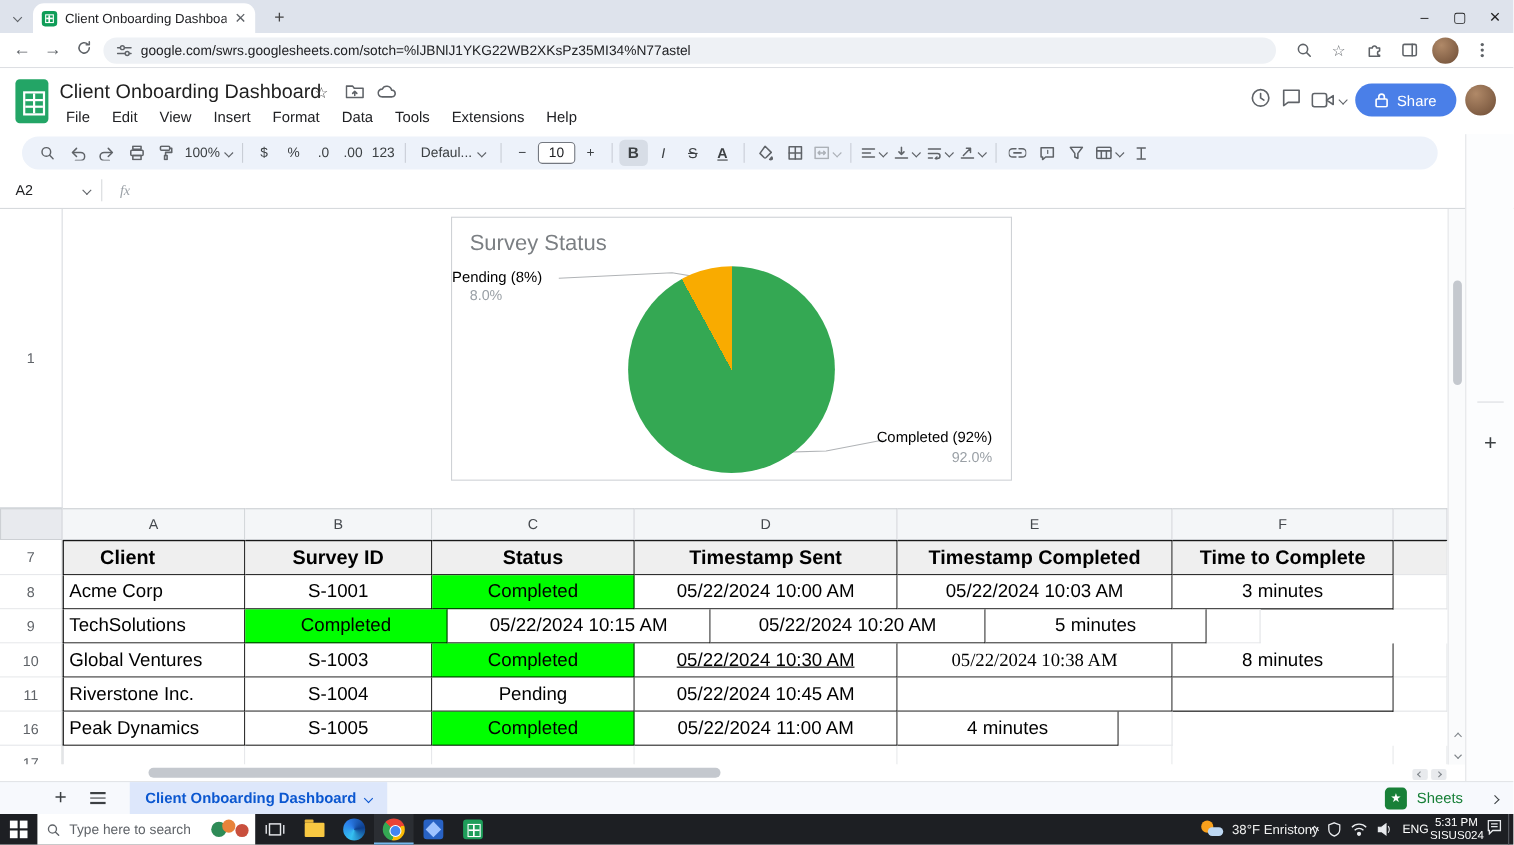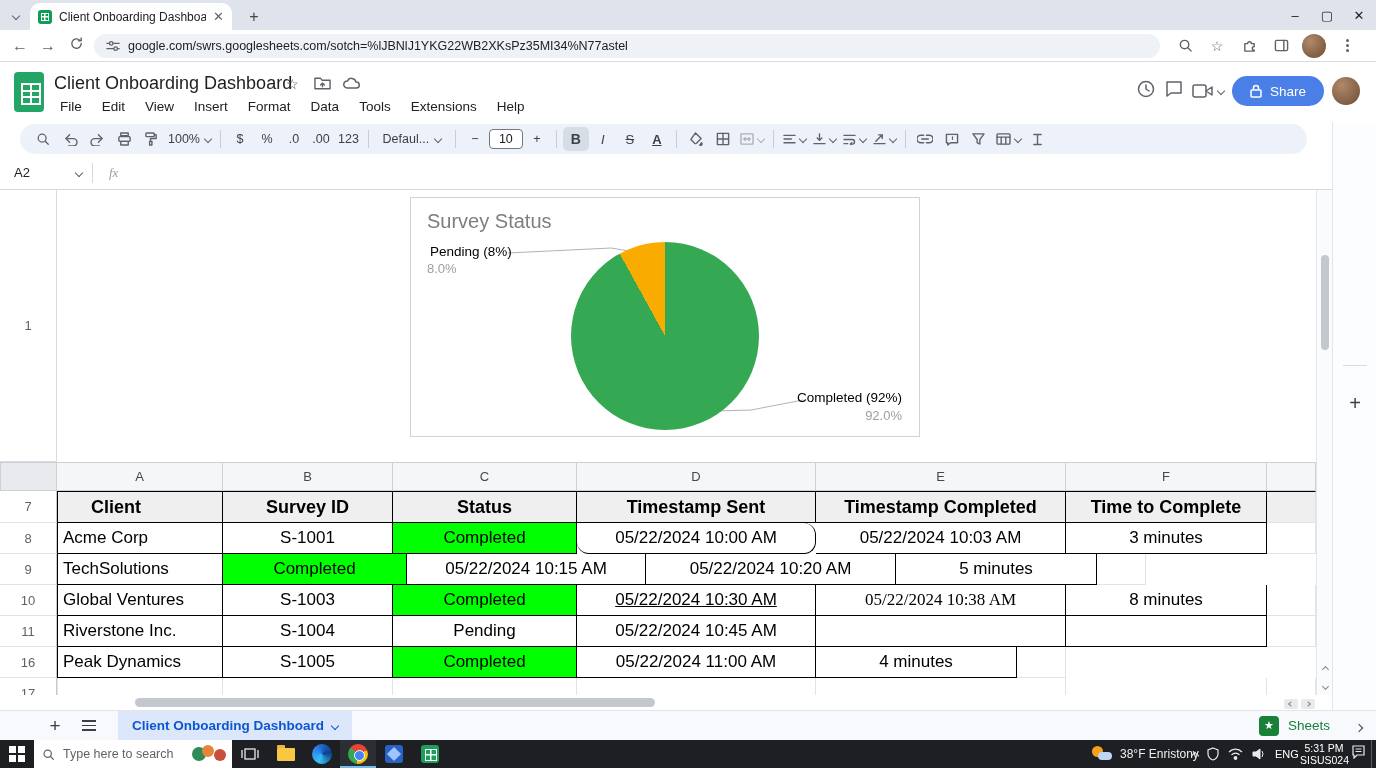--- a/index.html
+++ b/index.html
@@ -65,21 +65,21 @@
   #fbar-div { width:1px; height:20px; background:#d7dadd; }
   #fx { font-style:italic; color:#9aa0a6; font-size:13px; margin-left:16px; font-family:"Liberation Serif", serif; }
 
   
   #chart-rowhdr { left:0; top:190px; width:57px; height:272px; border-right:1px solid #d9dce0; border-bottom:1px solid #d9dce0; display:flex; align-items:center; justify-content:center; color:#5f6368; font-size:13px; background:#fff; }
   #chartbox { left:410px; top:197px; width:510px; height:240px; background:#fff; border:1px solid #cfd2d6; }
   #chart-title { position:absolute; left:16px; top:12px; font-size:20px; color:#7b7f83; }
   #pie { position:absolute; left:160px; top:44px; width:188px; height:188px; border-radius:50%; }
   .callout-label { position:absolute; font-size:13.5px; color:#000; }
   .callout-pct { position:absolute; font-size:13px; color:#9aa0a6; }
-  #co-pending-label { left:19px; top:46px; }
+  #co-pending-label { left:0; top:46px; }
   #co-pending-pct { left:16px; top:63px; }
   #co-completed-label { right:17px; top:192px; }
   #co-completed-pct { right:17px; top:210px; }
   #callout-svg { position:absolute; left:0; top:0; }
 
   
   #col-strip { left:0; top:462px; display:flex; height:29px; }
   #strip-corner { width:57px; height:29px; background:#e8eaee; border:1px solid #cdd0d4; }
   .cletter { height:29px; background:#f4f6f8; border:1px solid #cdd0d4; border-left:none; display:flex; align-items:center; justify-content:center; font-size:13px; color:#45494e; }
   #sheet-rows { left:0; top:491px; width:1316px; height:204px; overflow:hidden; }
@@ -455,21 +455,21 @@
       <div class="cell" style="width: 239px;">Timestamp Sent</div>
       <div class="cell" style="width: 250px;">Timestamp Completed</div>
       <div class="cell" style="width: 201px;">Time to Complete</div>
       <div class="cell gcol" style="width: 49px;"></div>
     </div>
     <div class="srow" style="height: 31px;">
       <div class="rn">8</div>
       <div class="cell first" style="width: 166px;">Acme Corp</div>
       <div class="cell" style="width: 170px;">S-1001</div>
       <div class="cell green" style="width: 184px; background: rgb(0, 255, 0);">Completed</div>
-      <div class="cell" style="width: 239px; border-radius: 12px;">05/22/2024 10:00 AM</div>
+      <div class="cell" style="width: 239px;">05/22/2024 10:00 AM</div>
       <div class="cell" style="width: 250px;">05/22/2024 10:03 AM</div>
       <div class="cell" style="width: 201px;">3 minutes</div>
       <div class="cell gcol" style="width: 49px;"></div>
     </div>
     <div class="srow" style="height: 31px;">
       <div class="rn">9</div>
       <div class="cell first" style="width: 166px;">TechSolutions</div>
       <div class="cell green" style="width: 184px; background: rgb(0, 255, 0);">Completed</div>
       <div class="cell" style="width: 239px;">05/22/2024 10:15 AM</div>
       <div class="cell" style="width: 250px;">05/22/2024 10:20 AM</div>

